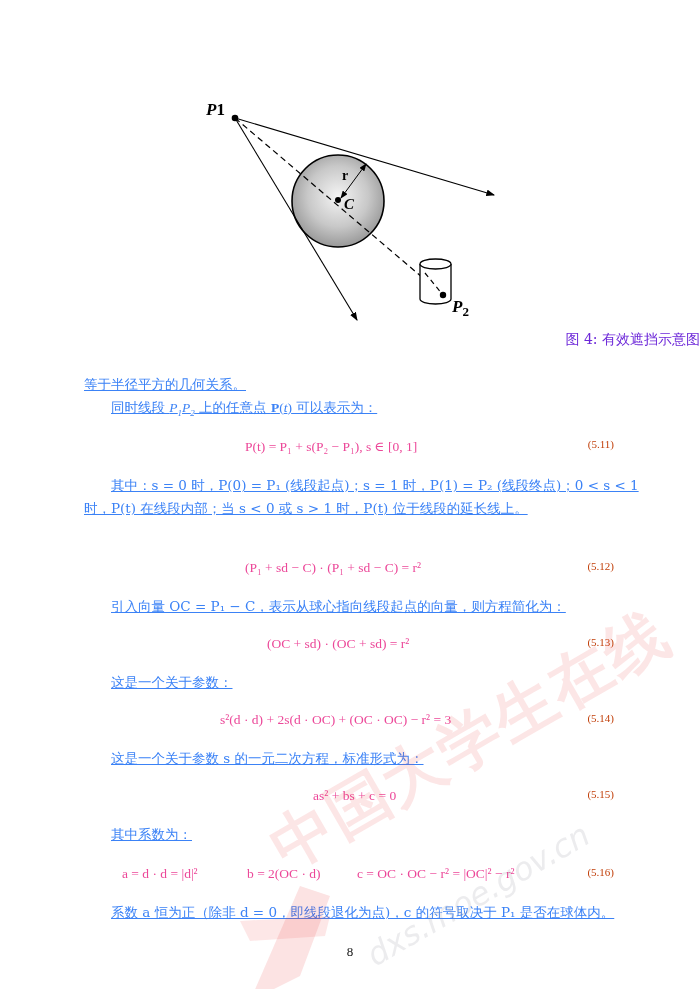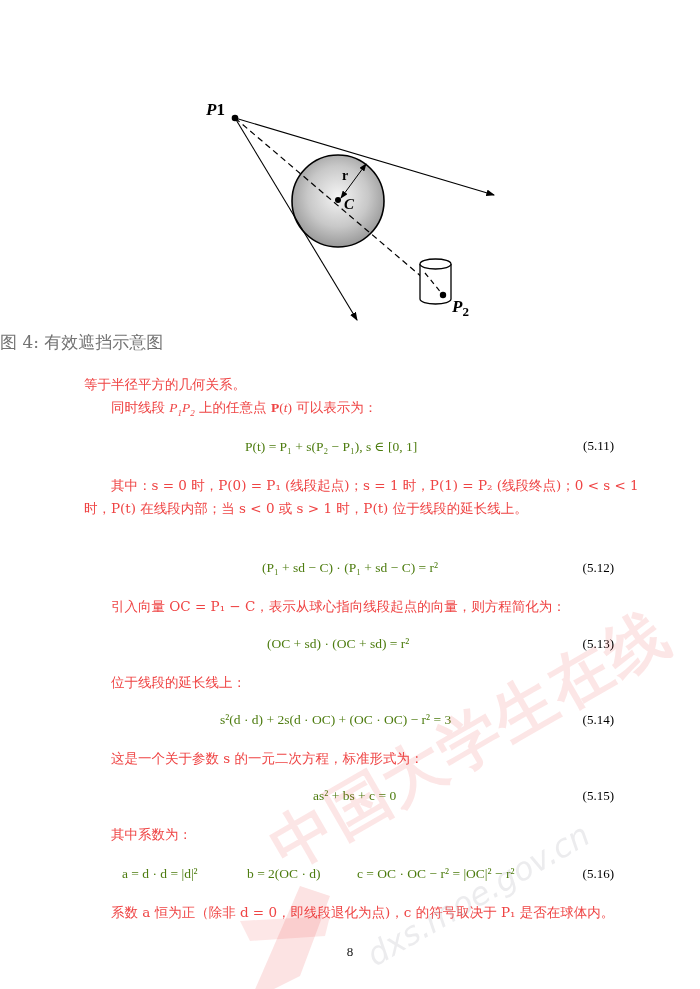--- a/index.html
+++ b/index.html
@@ -1,26 +1,26 @@
 <!DOCTYPE html>
 <html><head>
   <meta charset="utf-8">
   <style>
     html, body { margin: 0; padding: 0; background: #ffffff; }
     body { width: 700px; height: 989px; position: relative; overflow: hidden;
            font-family: "DejaVu Serif", "Liberation Serif", serif; color: #111; }
     .page { position: absolute; left: 0; top: 16px; width: 700px; height: 989px; }
     .figure { position: absolute; left: 190px; top: 75px; width: 330px; height: 245px; }
-    .caption { position: absolute; top: 315px; left: 0; width: 700px; text-align: left;
-               font-size: 17px; color: #737373; }
-    .line { position: absolute; font-size: 13.5px; white-space: nowrap; color: #ef4444; }
-    .eq { position: absolute; font-size: 13.5px; white-space: nowrap; color: #4d7c0f;
+    .caption { position: absolute; top: 315px; left: 0; width: 700px; text-align: right;
+               font-size: 14px; color: #6d28d9; }
+    .line { position: absolute; font-size: 13.5px; white-space: nowrap; color: #3b82f6; text-decoration: underline; }
+    .eq { position: absolute; font-size: 13.5px; white-space: nowrap; color: #ec4899;
           font-family: "Liberation Serif", "DejaVu Serif", serif; }
-    .eqnum { position: absolute; right: 86px; font-size: 13px;
-             font-family: "Liberation Serif", serif; color: #000000; }
+    .eqnum { position: absolute; right: 86px; font-size: 11px;
+             font-family: "Liberation Serif", serif; color: #c2410c; }
     .m { font-family: "Liberation Serif", serif; }
     .mi { font-family: "Liberation Serif", serif; font-style: italic; }
     .mb { font-family: "Liberation Serif", serif; font-weight: bold; }
     sub, sup { font-size: 9px; line-height: 0; }
     .pagenum { position: absolute; top: 928px; left: 0; width: 700px; text-align: center;
                font-size: 13px; font-family: "Liberation Serif", serif; }
     .watermark { position: absolute; left: 0; top: 0; width: 700px; height: 989px; pointer-events: none; }
     .wm-text { position: absolute; left: 255px; top: 800px; font-family: "DejaVu Sans", sans-serif;
                font-size: 62px; font-weight: bold; color: rgba(235, 60, 60, 0.13);
                transform: rotate(-30deg); transform-origin: left top; letter-spacing: 2px; white-space: nowrap; }
@@ -82,29 +82,29 @@
   <div class="line" style="left:111px; top:383px;">
     <span>同时线段 </span><span class="mi">P<sub>1</sub>P<sub>2</sub></span><span> 上的任意点 </span><span class="mb">P</span><span class="m">(</span><span class="mi">t</span><span class="m">)</span><span> 可以表示为：</span>
   </div>
 
   <div class="eq" style="left:245px; top:422px;">P(t) = P₁ + s(P₂ − P₁),    s ∈ [0, 1]</div>
   <div class="eqnum" style="top:422px;">(5.11)</div>
 
   <div class="line" style="left:111px; top:461px;">其中：s = 0 时，P(0) = P₁ (线段起点)；s = 1 时，P(1) = P₂ (线段终点)；0 &lt; s &lt; 1</div>
   <div class="line" style="left:84px; top:484px;">时，P(t) 在线段内部；当 s &lt; 0 或 s &gt; 1 时，P(t) 位于线段的延长线上。</div>
 
-  <div class="eq" style="left:245px; top:544px;margin-left:17px;">(P₁ + sd − C) · (P₁ + sd − C) = r²</div>
+  <div class="eq" style="left:245px; top:544px;">(P₁ + sd − C) · (P₁ + sd − C) = r²</div>
   <div class="eqnum" style="top:544px;">(5.12)</div>
 
   <div class="line" style="left:111px; top:582px;">引入向量 OC = P₁ − C，表示从球心指向线段起点的向量，则方程简化为：</div>
 
   <div class="eq" style="left:267px; top:620px;">(OC + sd) · (OC + sd) = r²</div>
   <div class="eqnum" style="top:620px;">(5.13)</div>
 
-  <div class="line" style="left:111px; top:658px;">位于线段的延长线上：</div>
+  <div class="line" style="left:111px; top:658px;">这是一个关于参数：</div>
 
   <div class="eq" style="left:220px; top:696px;">s²(d · d) + 2s(d · OC) + (OC · OC) − r² = 3</div>
   <div class="eqnum" style="top:696px;">(5.14)</div>
 
   <div class="line" style="left:111px; top:734px;">这是一个关于参数 s 的一元二次方程，标准形式为：</div>
 
   <div class="eq" style="left:313px; top:772px;">as² + bs + c = 0</div>
   <div class="eqnum" style="top:772px;">(5.15)</div>
 
   <div class="line" style="left:111px; top:810px;">其中系数为：</div>

